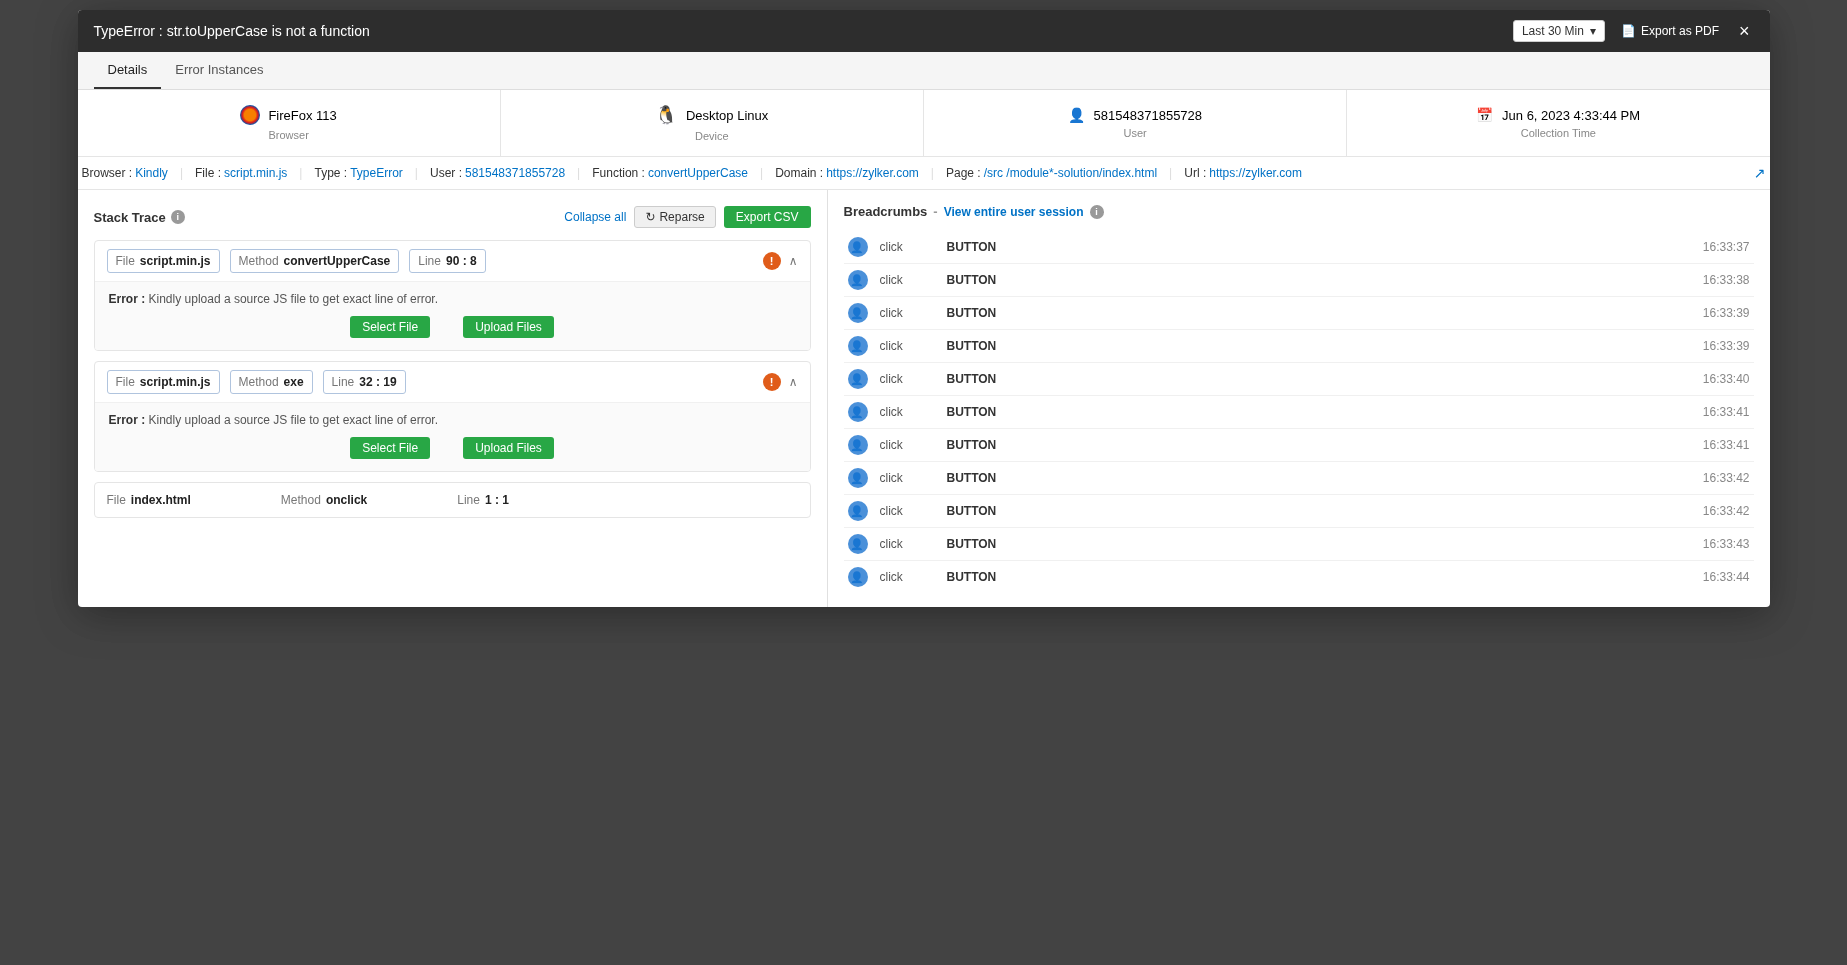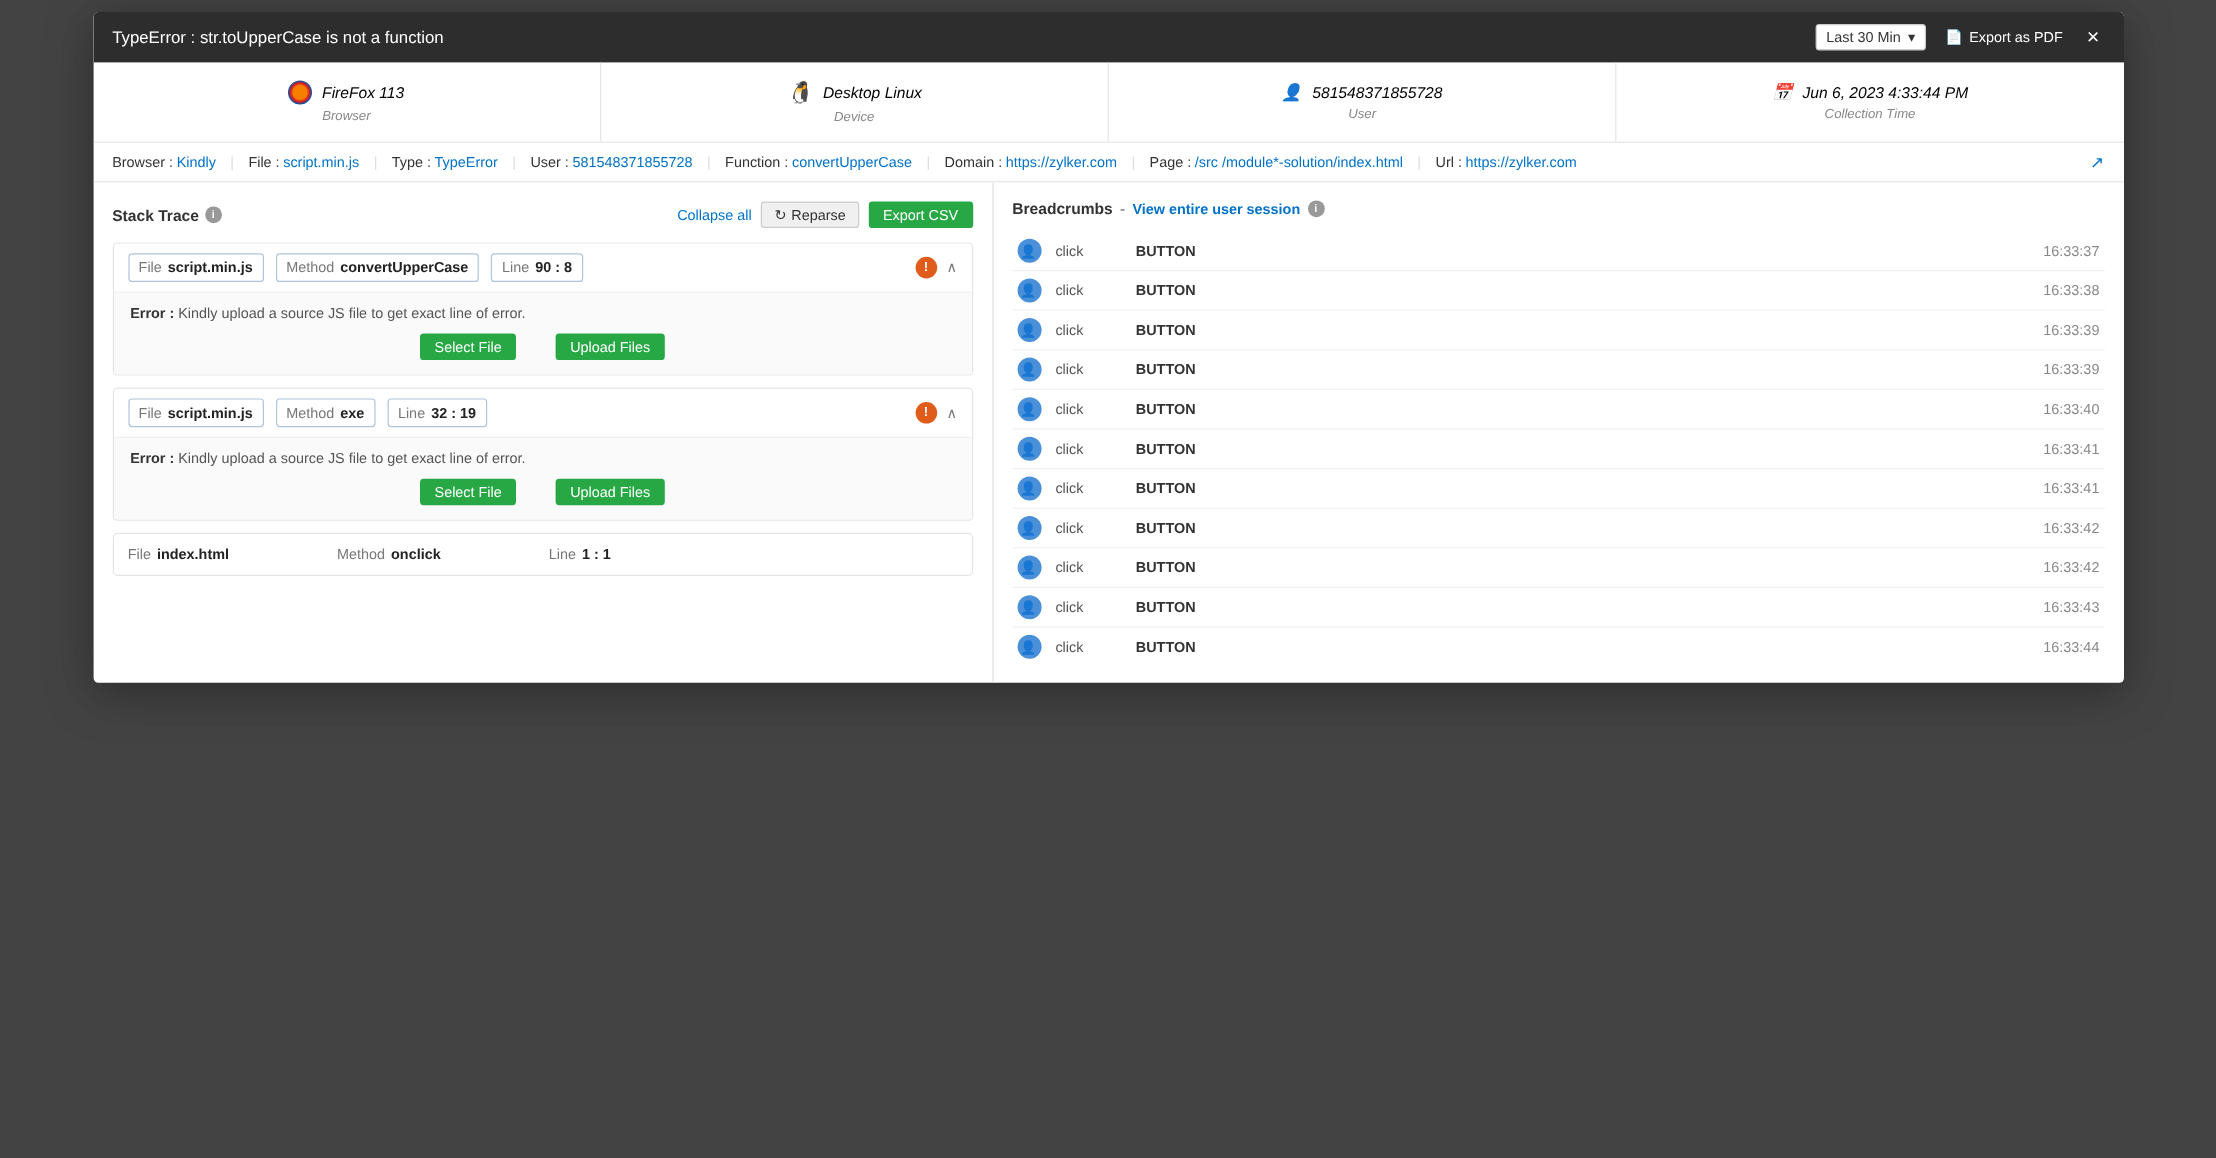--- a/index.html
+++ b/index.html
@@ -102,21 +102,20 @@
       display: flex;
       flex-direction: column;
       flex: 1;
       overflow: hidden;
     }
     
     .info-bar {
       display: flex;
       border-bottom: 1px solid #e5e5e5;
       flex-shrink: 0;
-      font-style: italic;
     }
     .info-cell {
       flex: 1;
       display: flex;
       flex-direction: column;
       align-items: center;
       justify-content: center;
       padding: 14px 10px;
       border-right: 1px solid #e5e5e5;
       gap: 4px;
@@ -147,21 +146,21 @@
     .user-icon-sm {
       font-size: 14px;
       color: #555;
     }
     .calendar-icon {
       font-size: 14px;
       color: #555;
     }
     
     .meta-row {
-      padding: 8px 16px;
+      padding: 8px 4px;
       display: flex;
       align-items: center;
       flex-wrap: wrap;
       gap: 8px;
       border-bottom: 1px solid #e5e5e5;
       font-size: 12px;
       color: #555;
       flex-shrink: 0;
     }
     .meta-item { display: flex; align-items: center; gap: 3px; }
@@ -430,20 +429,24 @@
           <span>▾</span>
         </div>
         <button class="export-pdf-btn">
           <span>📄</span>
           <span>Export as PDF</span>
         </button>
         <button class="close-btn">×</button>
       </div>
     </div>
 
+    <div class="tabs-bar">
+      <div class="tab active">Details</div>
+      <div class="tab">Error Instances</div>
+    </div>
 
     <div class="modal-body">
 
       <div class="info-bar">
         <div class="info-cell">
           <div class="info-cell-icon">
             <span class="browser-icon"></span>
             <span>FireFox 113</span>
           </div>
           <span class="info-cell-label">Browser</span>

